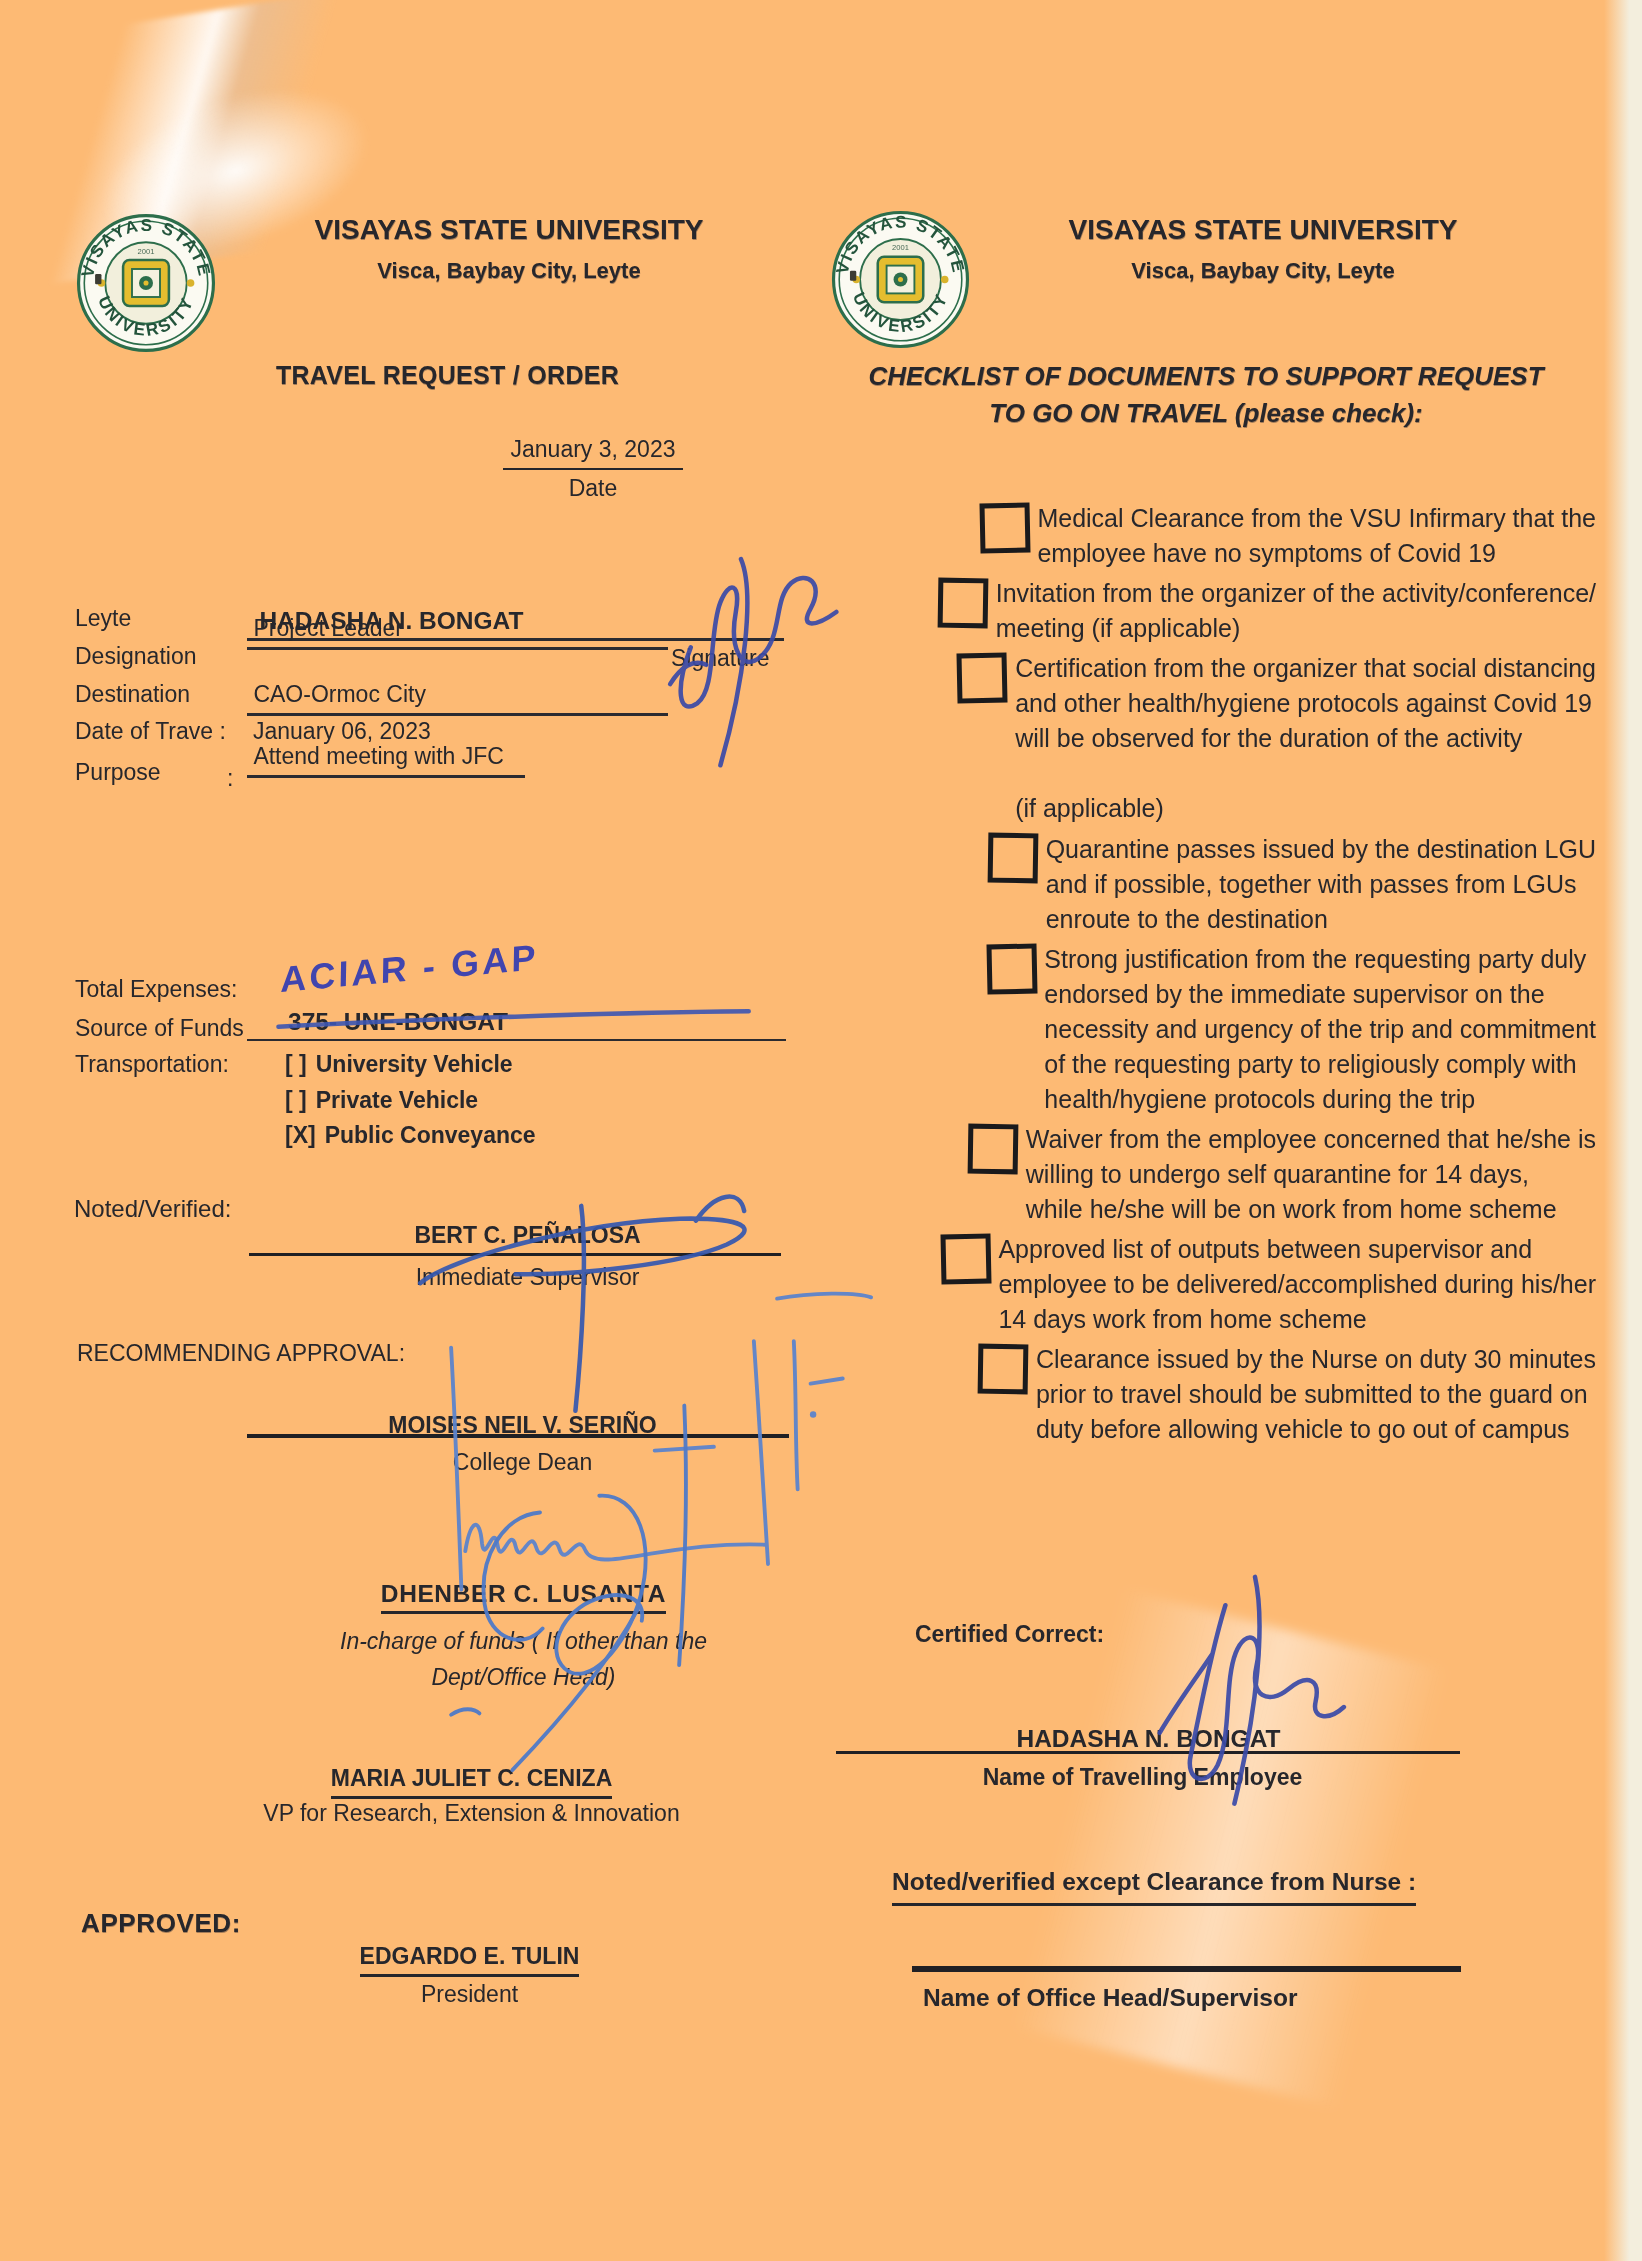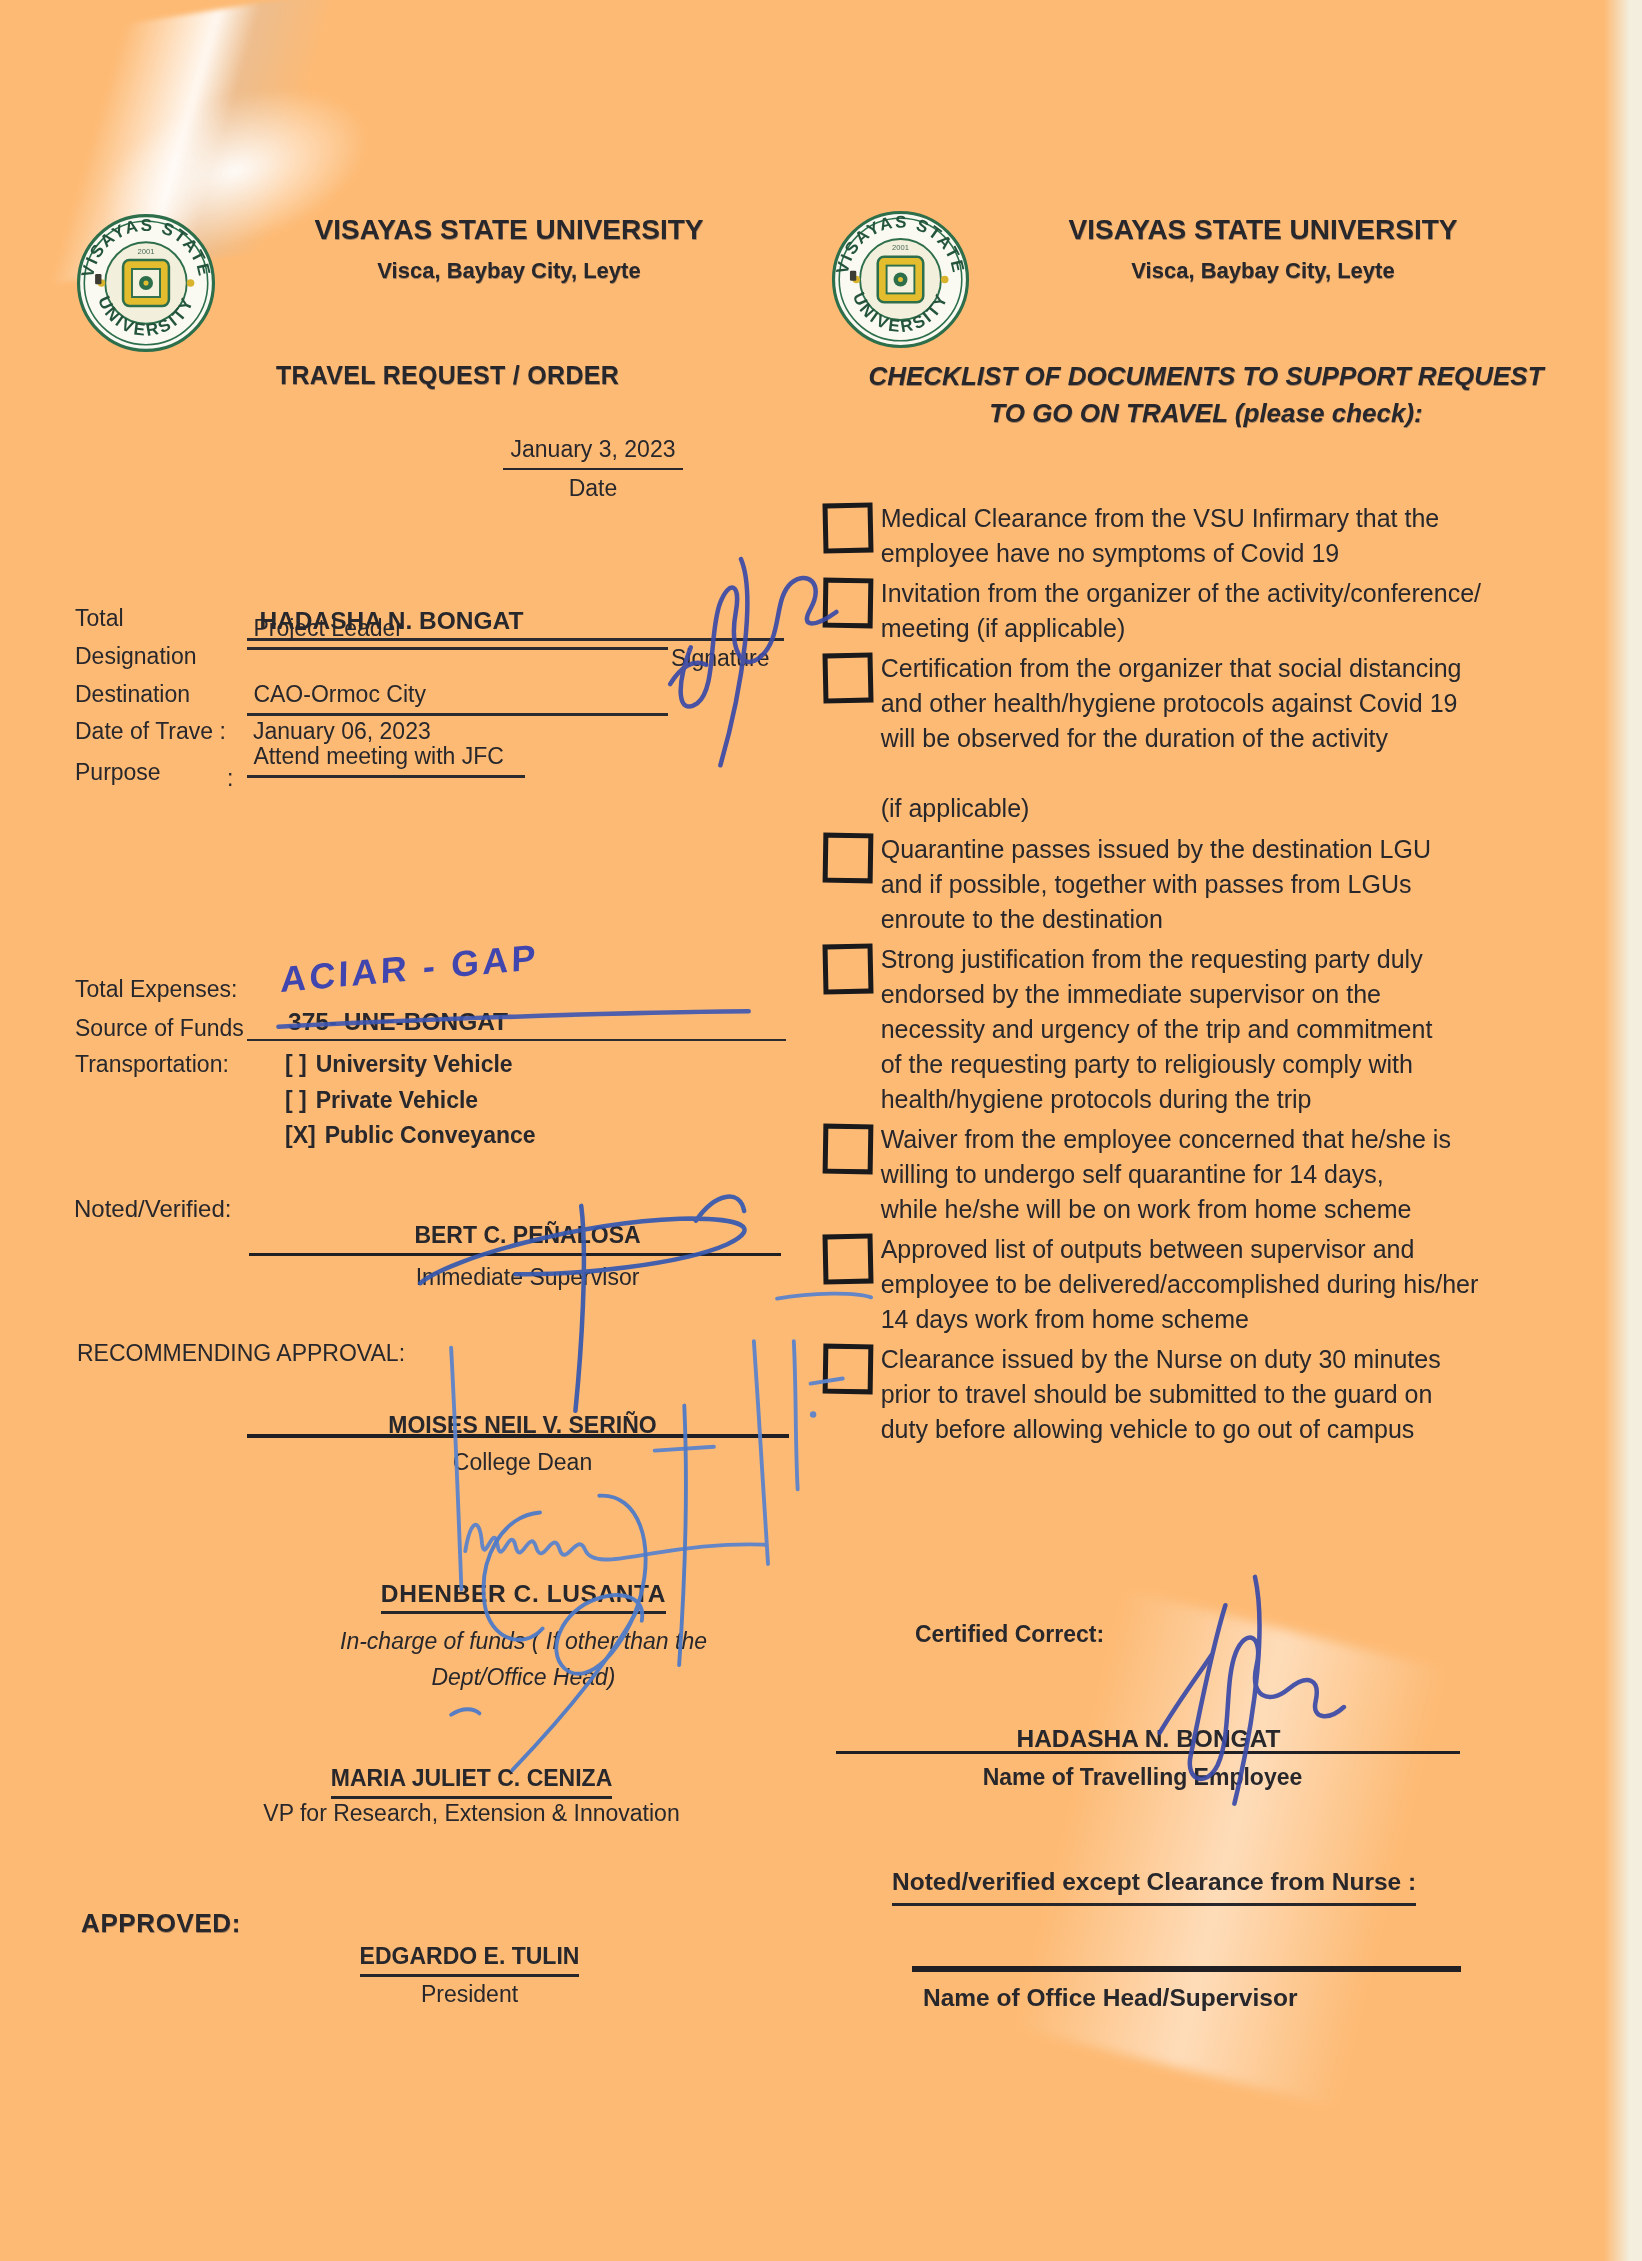--- a/index.html
+++ b/index.html
@@ -22,21 +22,21 @@
   .crease3{left:1063px;top:1623px;width:335px;height:451px;transform:rotate(14deg);
            background:linear-gradient(90deg,rgba(255,255,255,0),rgba(255,255,255,.5) 50%,rgba(255,255,255,0));filter:blur(5.2px);}
   .edge-right{right:0;top:0;width:39px;height:2261px;
            background:linear-gradient(90deg,rgba(245,240,225,0),#f3eedd 65%);}
   
   .fval{position:absolute;left:247px;height:35px;border-bottom:3.2px solid #2b2b30;font-size:23px;}
   .fval>span{display:inline-block;padding:2.6px 0 0 6.4px;}
   .rule{position:absolute;border-top:3.9px solid #202024;}
   
   .chk-wrap{left:823px;top:501px;width:773px;}
-  .chk-item{display:flex;align-items:flex-start;margin-bottom:5.2px;}
+  .chk-item{display:flex;align-items:flex-start;margin-bottom:5.2px;justify-content:flex-end;}
   .cbx{flex:0 0 auto;width:40px;height:40px;border:5.8px solid #1a1a1c;margin:1.9px 7.7px 0 0;background:transparent;}
   .chk-item:nth-child(odd) .cbx{transform:rotate(-1.2deg);}
   .chk-item:nth-child(even) .cbx{transform:rotate(.9deg);}
   .chk-text{font-size:25px;line-height:35px;white-space:pre-line;}
   .uspan>span{display:inline-block;border-bottom:3.2px solid #26262b;padding-bottom:3.2px;}
   .hand{font-size:36px;font-weight:600;color:#4145ae;letter-spacing:3.2px;
         transform:rotate(-5deg) skewX(-6deg);transform-origin:left bottom;}
   .ink{position:absolute;left:0;top:0;pointer-events:none;}
   .print{text-shadow:0.4px 0.5px 0.5px rgba(35,35,48,.4);}
 </style>
@@ -83,21 +83,21 @@
     <div class="b" style="font-size:22px;margin-top:11.6px">Visca, Baybay City, Leyte</div>
   </div>
 
   <div class="abs ctr b print" style="left:222px;top:361px;width:451px;font-size:25px;letter-spacing:0.3px">TRAVEL REQUEST / ORDER</div>
 
   <div class="abs ctr" style="left:477px;top:435px;width:232px">
     <span class="t36" style="display:inline-block;border-bottom:2.6px solid #26262b;padding:0 7.7px 3.9px">January 3, 2023</span>
     <div class="t36" style="margin-top:3.9px">Date</div>
   </div>
 
-  <div class="abs t36" style="left:75px;top:604px">Total</div>
+  <div class="abs t36" style="left:75px;top:604px">Leyte</div>
   <div class="fval" style="top:603px;width:537px"><span class="b t38">HADASHA N. BONGAT</span></div>
 
   <div class="abs t36" style="left:75px;top:642px">Designation</div>
   <div class="fval" style="top:612px;width:421px"><span>Project Leader</span></div>
 
   <div class="abs t36" style="left:75px;top:680px">Destination</div>
   <div class="fval" style="top:678px;width:421px"><span>CAO-Ormoc City</span></div>
 
   <div class="abs t36" style="left:75px;top:717px">Date of Trave :</div>
   <div class="abs t36" style="left:253px;top:717px">January 06, 2023</div>

